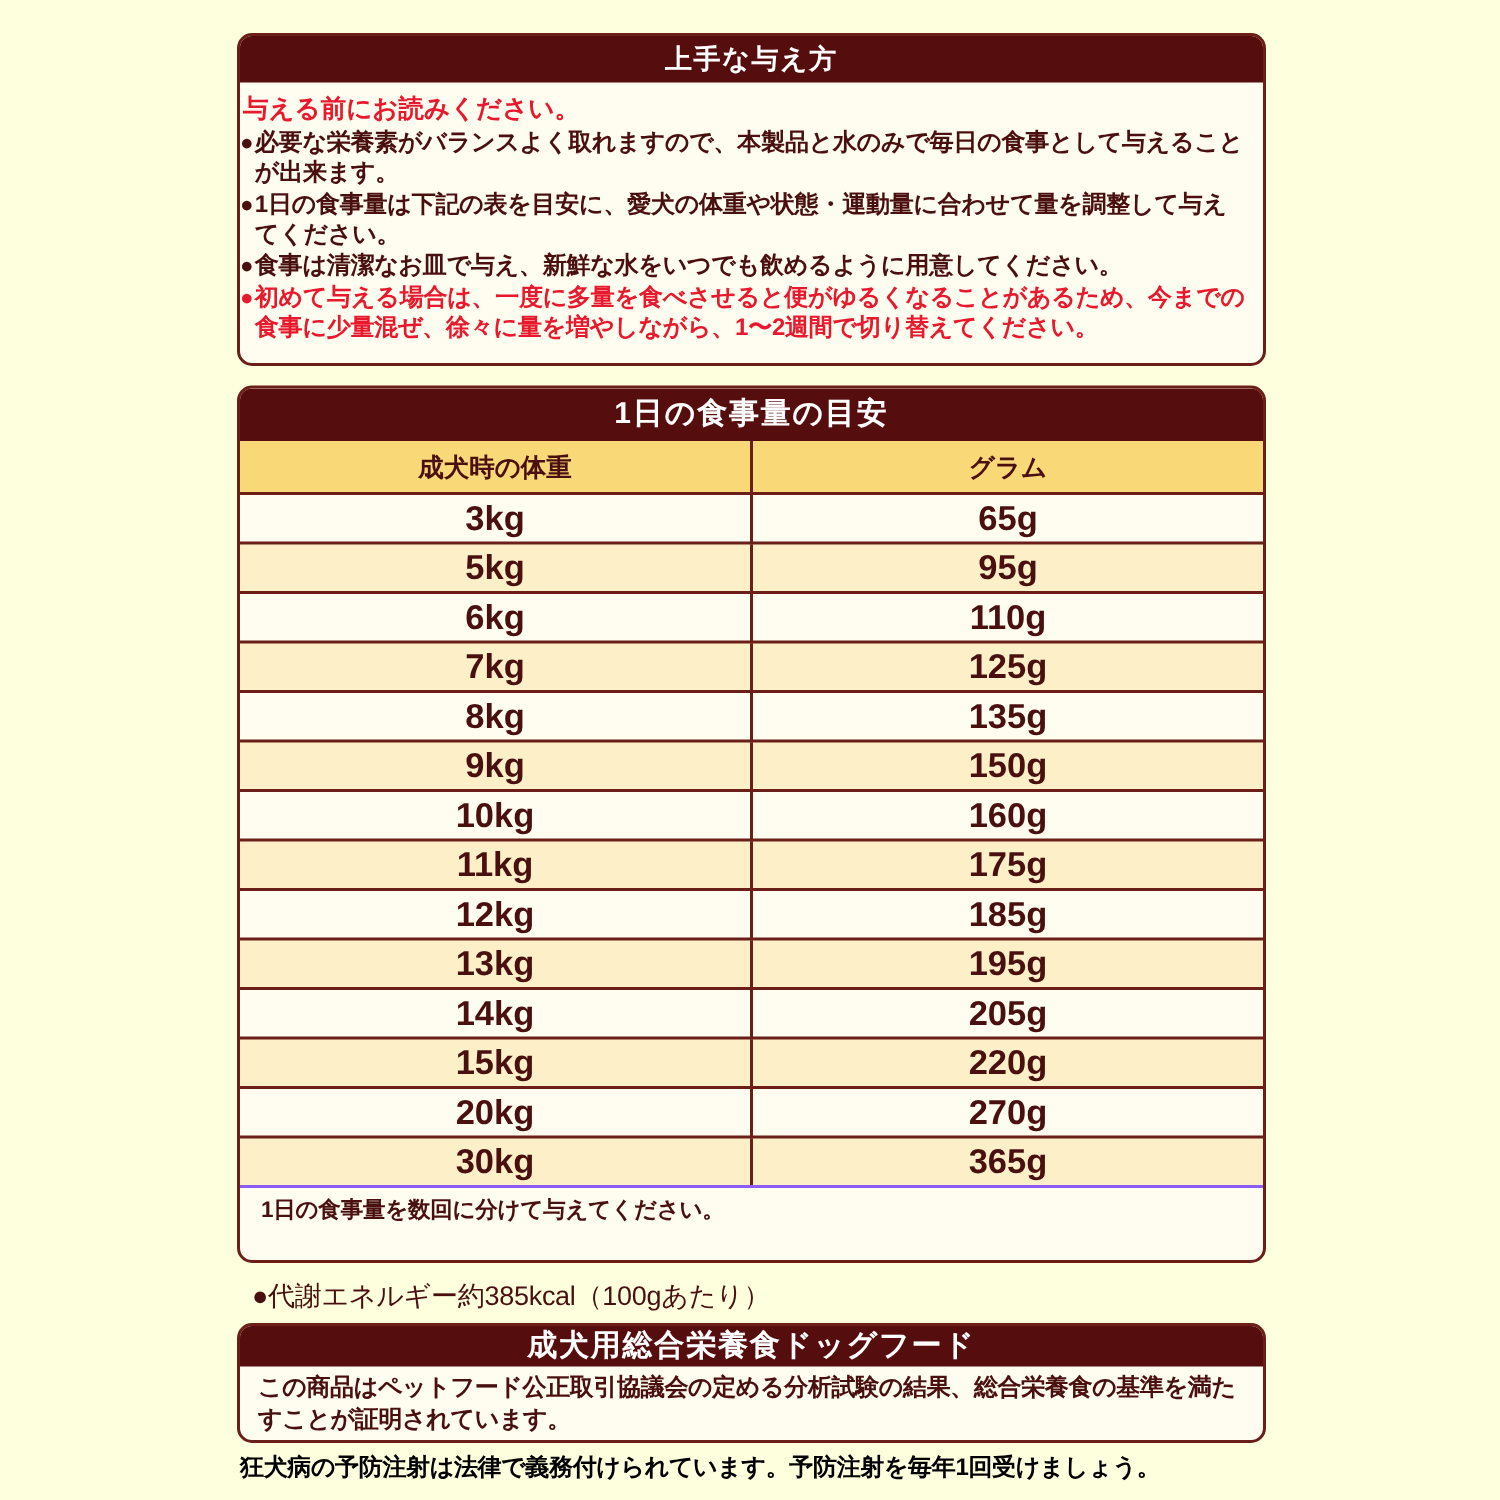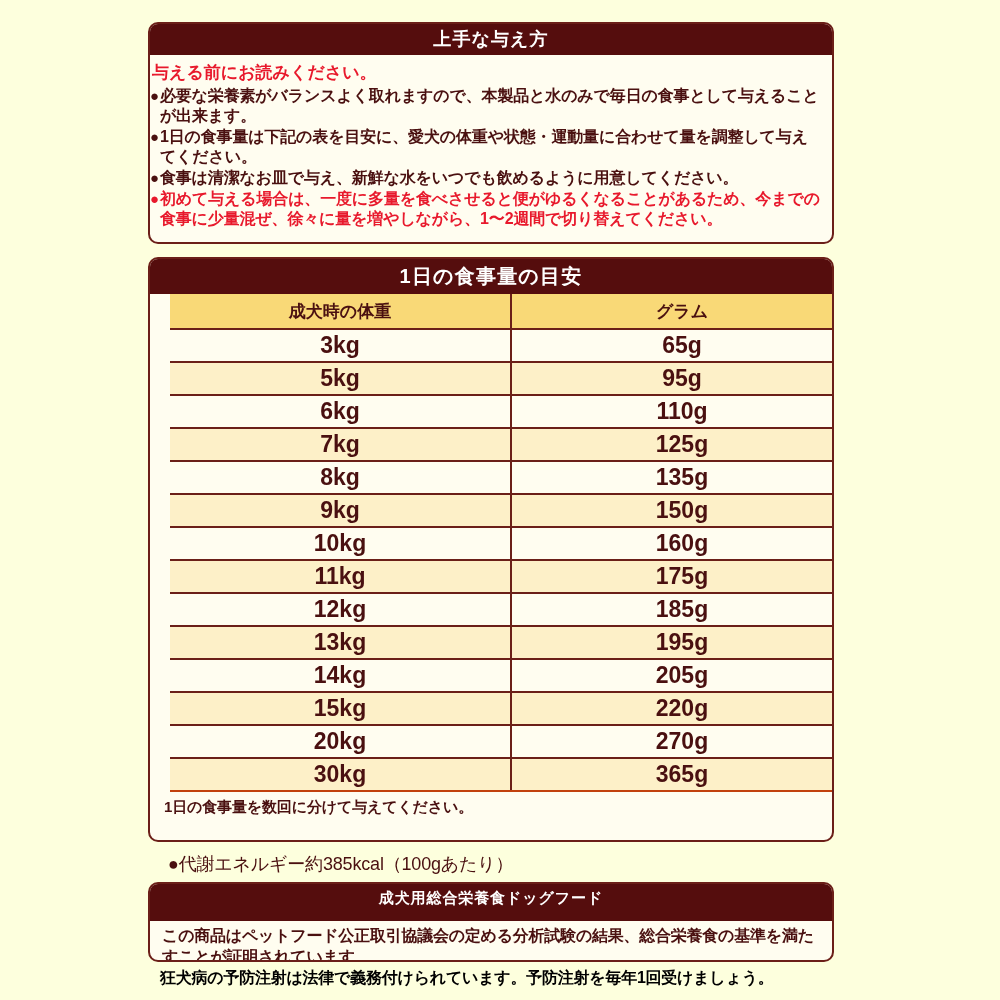--- a/index.html
+++ b/index.html
@@ -16,21 +16,21 @@
   }
 
   #page {
     position: relative;
     width: 1000px;
     height: 1000px;
   }
 
   .panel {
     position: absolute;
-    left: 148px;
+    left: 158px;
     width: 686px;
     box-sizing: border-box;
     border: 2px solid #6b1f18;
     border-radius: 10px;
     background: #fffdf0;
     overflow: hidden;
   }
 
   .panel-title {
     background: #550d0d;
@@ -89,21 +89,20 @@
   }
   #panel-table .panel-title {
     height: 35px;
     line-height: 35px;
     font-size: 20px;
   }
   table.amount {
     width: 100%;
     border-collapse: collapse;
     table-layout: fixed;
-    margin-left: 20px;
   }
   table.amount col.c1 { width: 50%; }
   table.amount col.c2 { width: 50%; }
   table.amount th,
   table.amount td {
     border: 2px solid #6b1f18;
     border-left: none;
     border-right: none;
     text-align: center;
     color: #4a1010;
@@ -119,21 +118,21 @@
     background: #f9d977;
     font-size: 17px;
     height: 34px;
     border-top: none;
   }
   table.amount tbody td {
     font-size: 23px;
   }
   table.amount tbody tr:nth-child(odd) td { background: #fffdf0; }
   table.amount tbody tr:nth-child(even) td { background: #fdf0c8; }
-  table.amount tbody tr:last-child td { border-bottom: 2px solid #c2410c; }
+  table.amount tbody tr:last-child td { border-bottom: 2px solid #8b5cf6; }
 
   .table-notes {
     padding: 5px 12px 0 14px;
     background: #fffdf0;
   }
   .table-notes .note {
     font-size: 15px;
     font-weight: bold;
     line-height: 1.35;
     color: #4a1010;
@@ -150,23 +149,23 @@
     color: #4a1010;
     letter-spacing: -0.01em;
   }
 
   
   #panel-nutrition {
     top: 882px;
     height: 80px;
   }
   #panel-nutrition .panel-title {
-    height: 37px;
+    height: 27px;
     line-height: 27px;
-    font-size: 15px;
+    font-size: 20px;
   }
   .nutrition-body {
     padding: 5px 10px 0 12px;
     font-size: 16px;
     font-weight: bold;
     line-height: 1.3;
     color: #4a1010;
     letter-spacing: -0.015em;
   }
 

